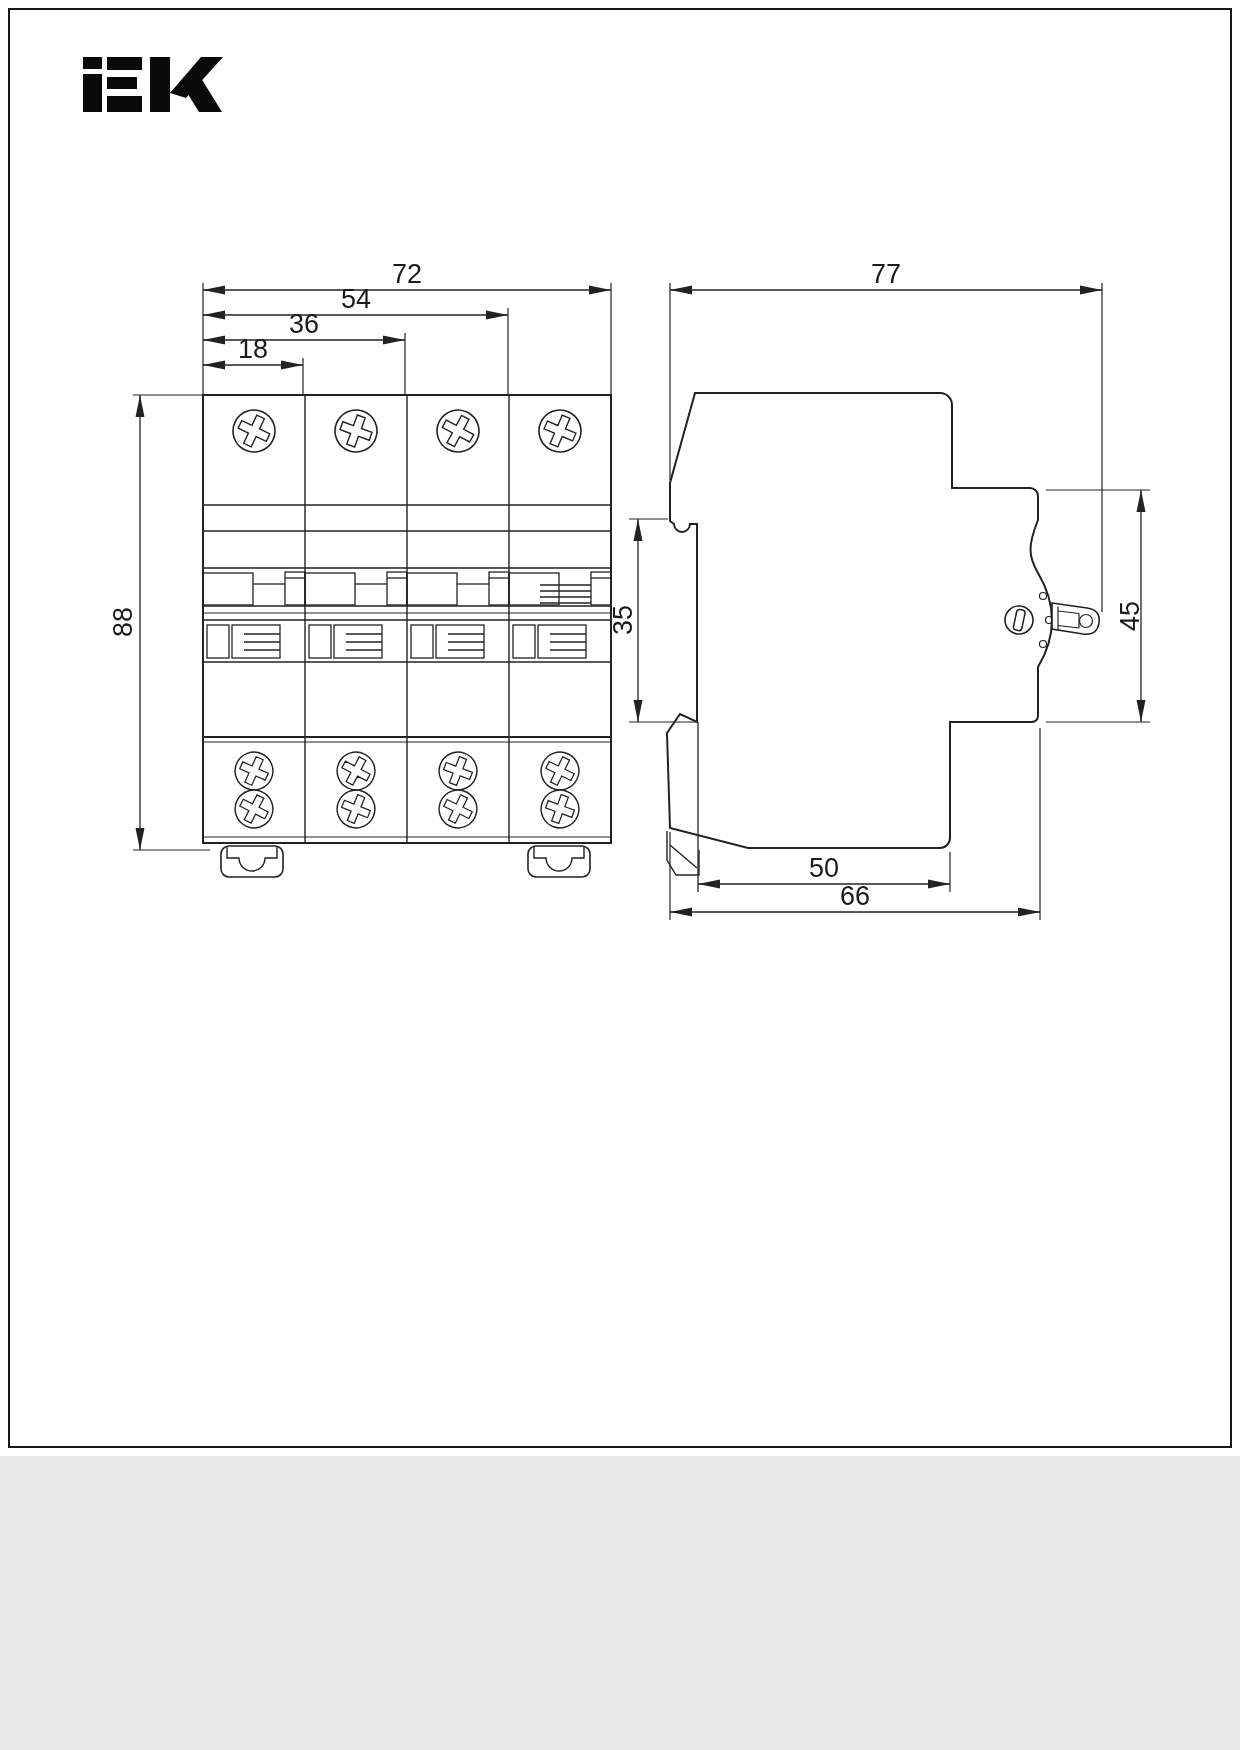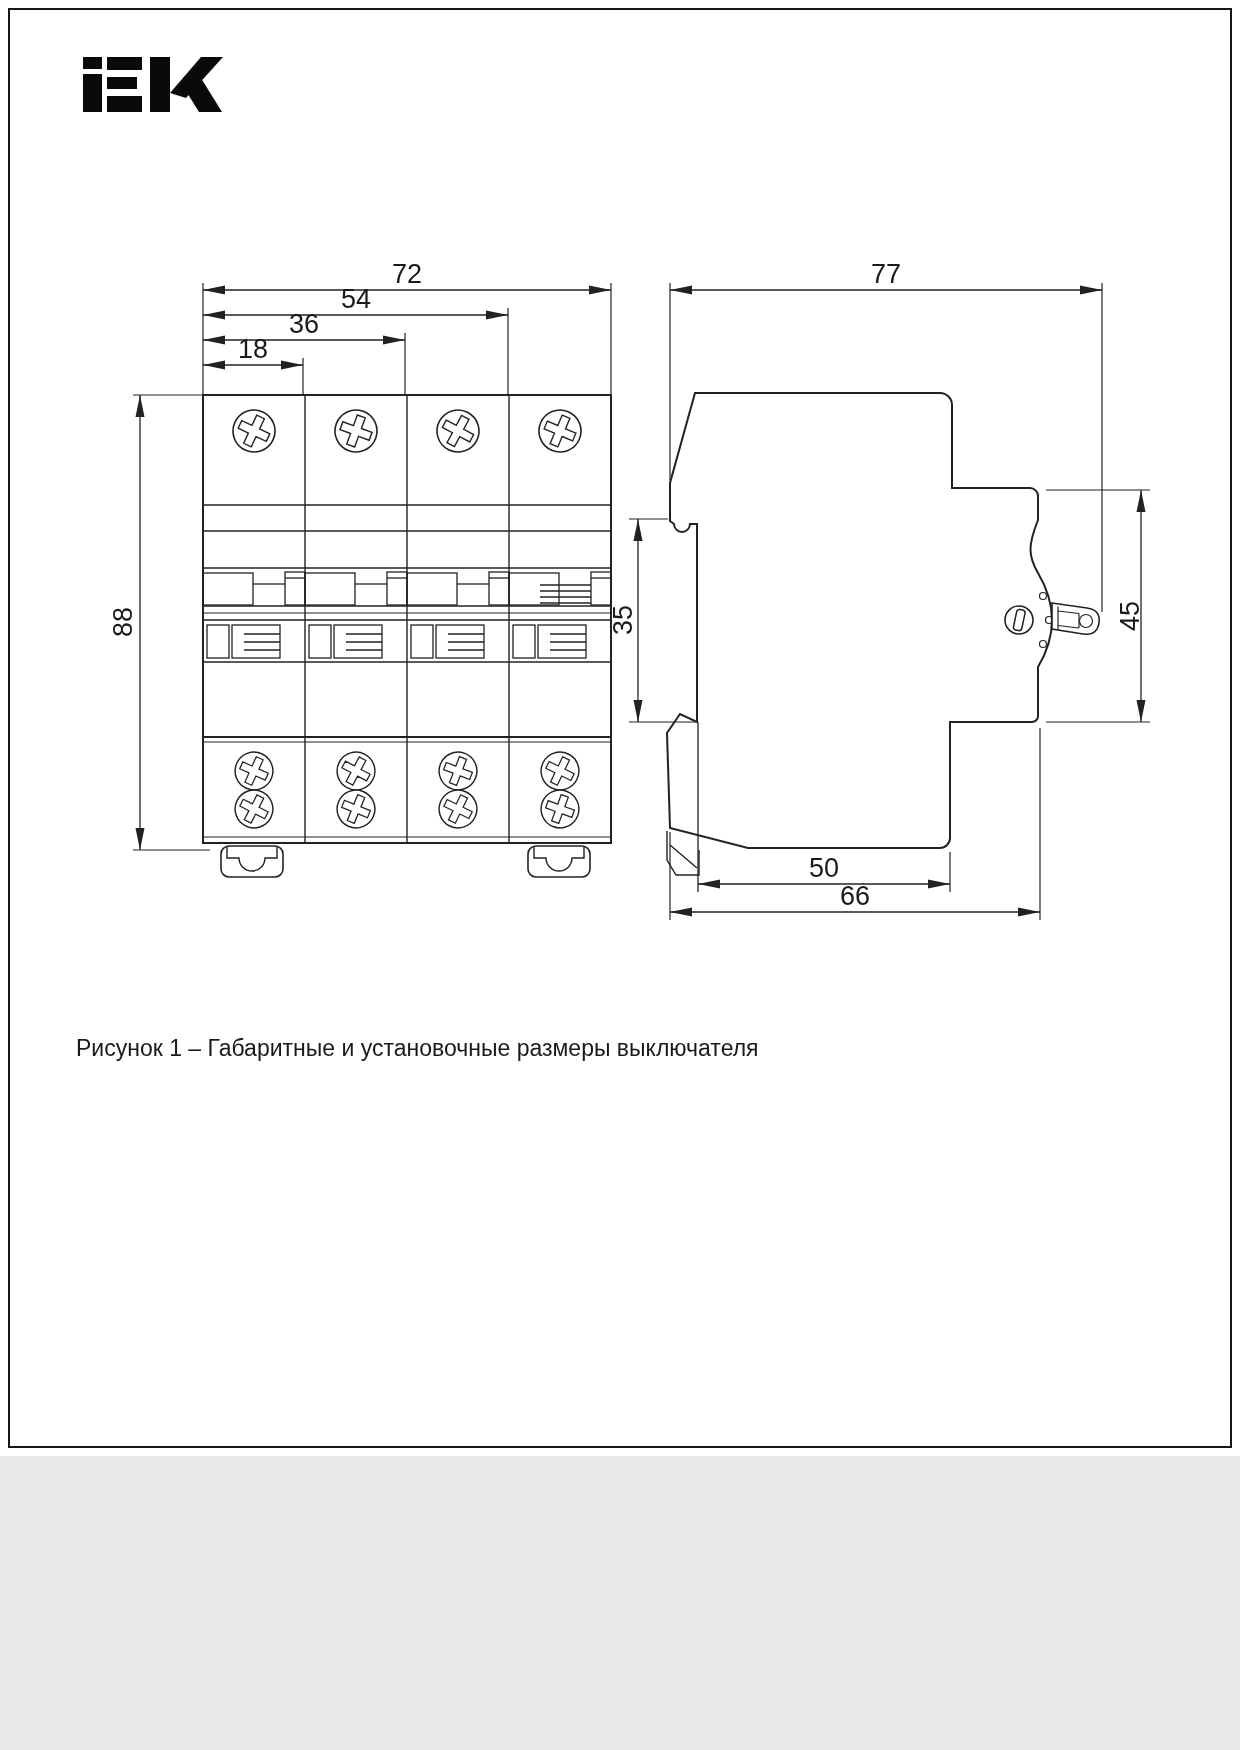--- a/index.html
+++ b/index.html
@@ -238,15 +238,14 @@
       <g>
         <line class="ln" x1="670" y1="912" x2="1040" y2="912" stroke-width="1.3"></line>
         <polygon class="arr" points="670,912 692,907.5 692,916.5"></polygon>
         <polygon class="arr" points="1040,912 1018,907.5 1018,916.5"></polygon>
         <text x="855" y="905" text-anchor="middle">66</text>
       </g>
     </g>
   </svg>
 
   <div class="caption">
-    <p>Рисунок 1 – Габаритные и установочные размеры выключателя</p>
   </div>
 </div>
 
 </body></html>

